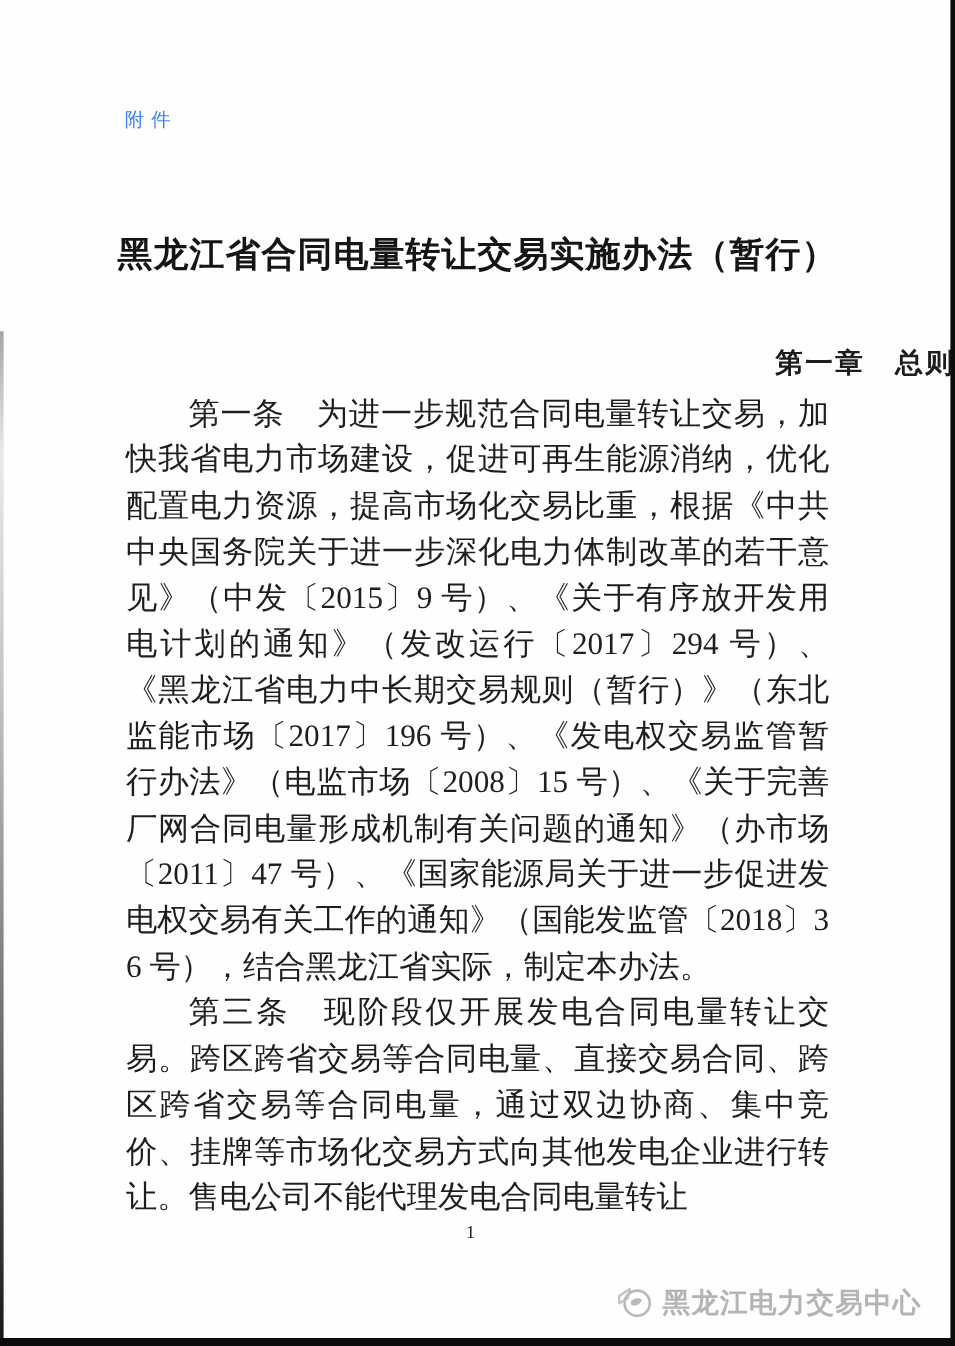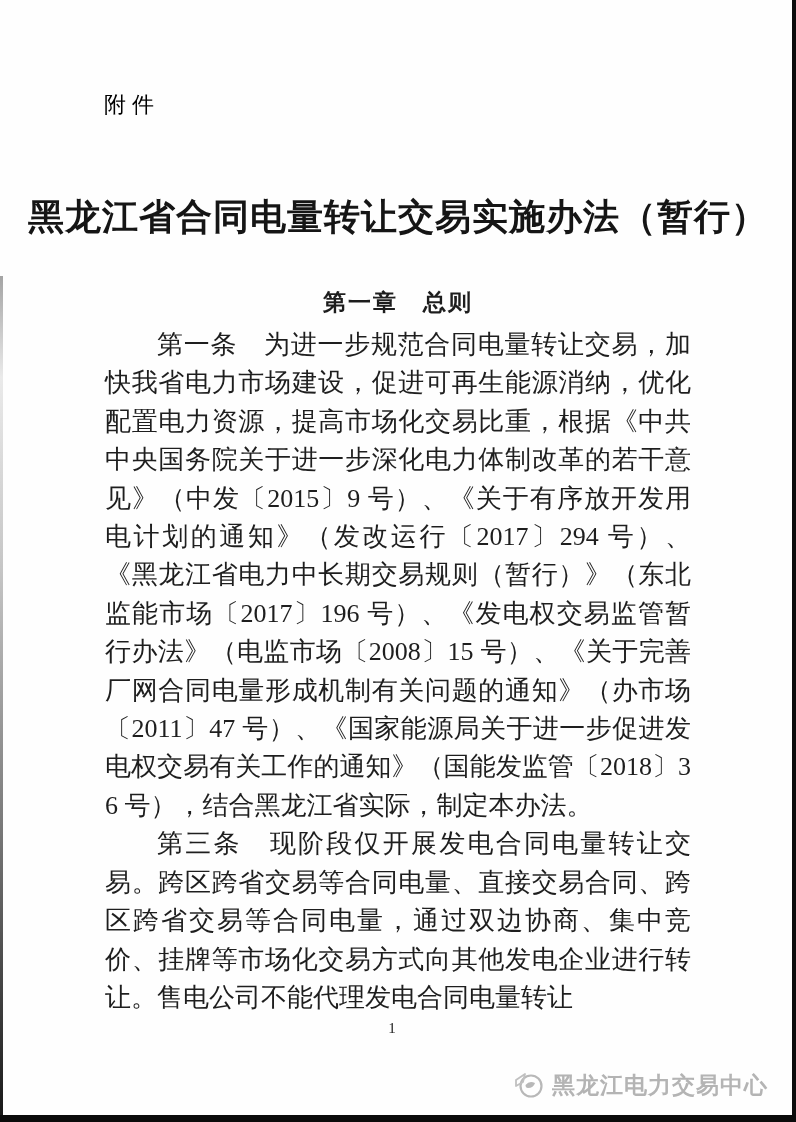--- a/index.html
+++ b/index.html
@@ -12,46 +12,46 @@
     background: #fefefe;
     overflow: hidden;
     font-family: "Liberation Serif", "DejaVu Serif", serif;
     color: #1c1c1c;
   }
 
   .attachment {
     position: absolute;
     left: 104px;
     top: 90px;
-    font-size: 22px;
+    font-size: 16px;
     letter-spacing: 6px;
-    color: #000000;
+    color: #3b82f6;
   }
 
   .title {
     position: absolute;
     left: 0;
     top: 193px;
     width: 100%;
     margin: 0;
     text-align: center;
     font-family: "Liberation Sans", "DejaVu Sans", sans-serif;
     font-weight: 700;
-    font-size: 36px;
+    font-size: 29px;
     letter-spacing: 1px;
     color: #151515;
   }
 
   .chapter {
     position: absolute;
     left: 0;
     top: 287px;
     width: 100%;
     margin: 0;
-    text-align: center;
+    text-align: right;
     font-weight: 600;
     font-size: 23px;
     letter-spacing: 2px;
     color: #1d1d1d;
   }
 
   .body-text {
     position: absolute;
     left: 105px;
     top: 326px;

